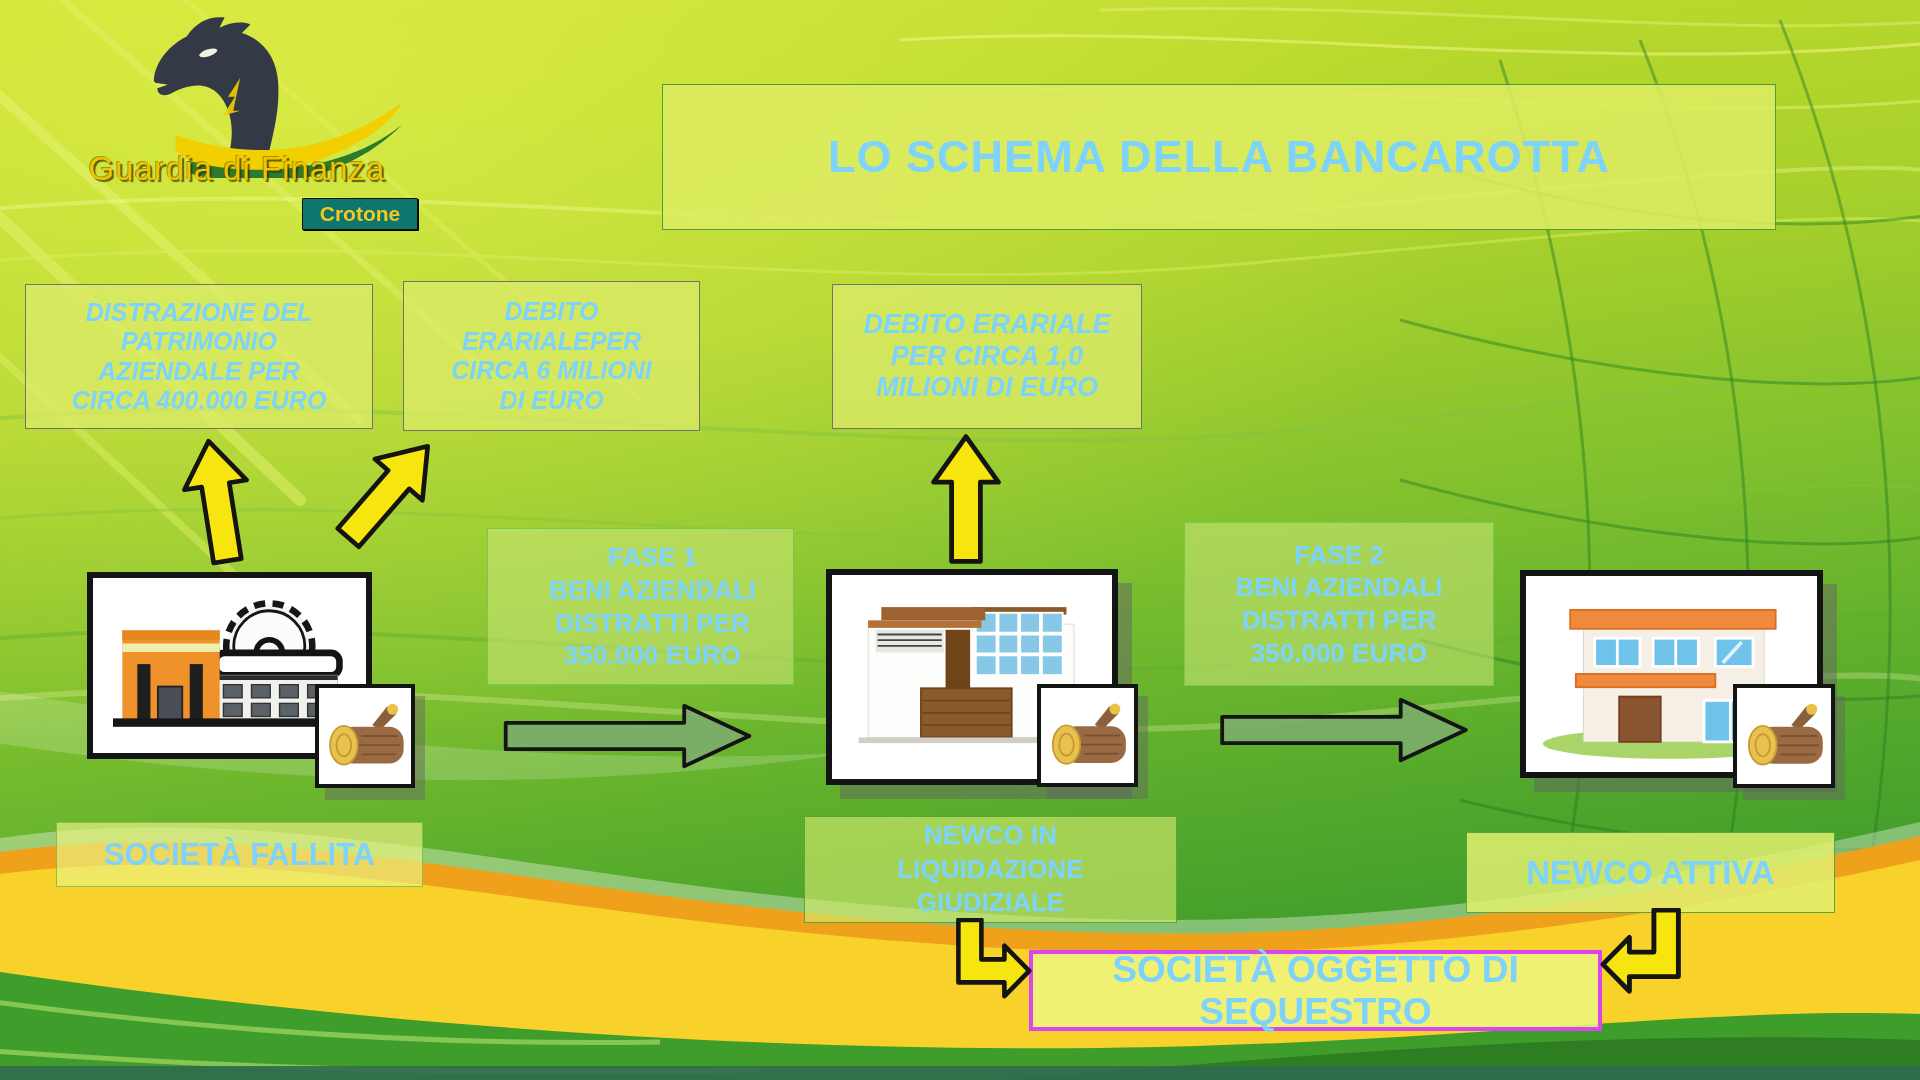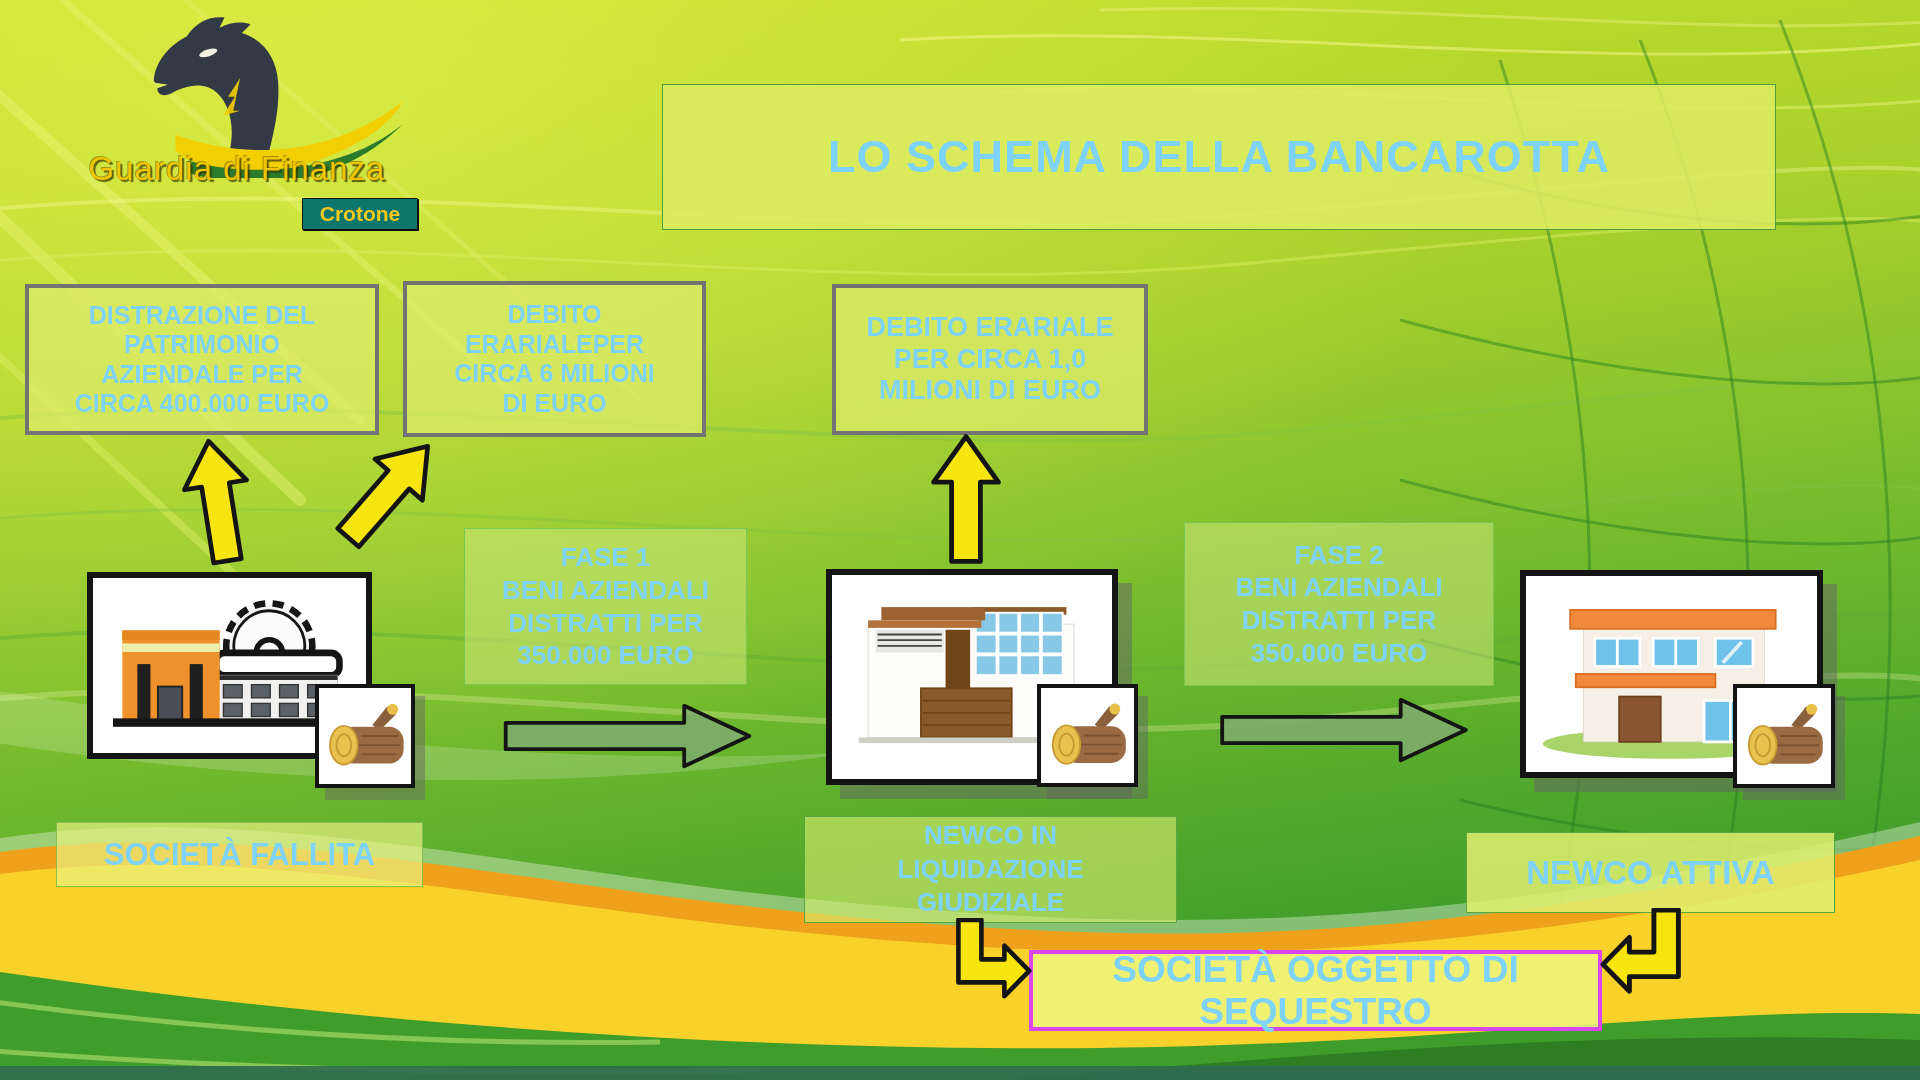--- a/index.html
+++ b/index.html
@@ -3,22 +3,22 @@
 <meta charset="utf-8">
 <style>
   html,body{margin:0;padding:0;background:#222;}
   .stage{position:relative;width:1920px;height:1080px;overflow:hidden;
          font-family:"Liberation Sans",sans-serif;color:#0d0d0d;}
   .bg{position:absolute;left:0;top:0;width:1920px;height:1080px;}
   .abs{position:absolute;}
   .panel{position:absolute;display:flex;align-items:center;justify-content:center;
          text-align:center;font-weight:bold;color:#7dd3fc;}
   .ml{white-space:pre-line;}
-  .callout{background:rgba(219,235,104,0.78);border:4px solid #737373;
-           font-size:25px;line-height:1.18;}
+  .callout{background:rgba(219,235,104,0.78);border:1px solid #737373;
+           font-size:25px;line-height:1.18;font-style:italic;}
   .fase{background:rgba(205,232,120,0.55);border:1px solid #7cc653;
         font-size:26px;line-height:1.26;}
   .entity{background:rgba(227,240,115,0.8);border:1px solid #5aa53e;}
   .title-box{left:662px;top:84px;width:1112px;height:144px;
              background:rgba(221,236,97,0.88);border:1px solid #4f9e3c;
              font-size:45px;letter-spacing:1px;}
   .imgbox{position:absolute;background:#ffffff;border:6px solid #141414;box-sizing:border-box;}
   .logbox{position:absolute;background:#ffffff;border:4px solid #141414;box-sizing:border-box;}
   .shadowR{box-shadow:14px 14px 0 rgba(100,100,100,0.5);}
   .shadowS{box-shadow:10px 12px 0 rgba(100,100,100,0.45);}
@@ -119,21 +119,21 @@
 AZIENDALE PER
 CIRCA 400.000 EURO</div>
   <div class="panel callout ml" style="left:403px;top:281px;width:295px;height:148px;">DEBITO
 ERARIALEPER
 CIRCA 6 MILIONI
 DI EURO</div>
   <div class="panel callout ml" style="left:832px;top:284px;width:308px;height:143px;font-size:27px;">DEBITO ERARIALE
 PER CIRCA 1,0
 MILIONI DI EURO</div>
 
-  <div class="panel fase ml" style="left:464px;top:528px;width:281px;height:155px;">FASE 1
+  <div class="panel fase ml" style="left:487px;top:528px;width:281px;height:155px;padding-left:24px;">FASE 1
 BENI AZIENDALI
 DISTRATTI PER
 350.000 EURO</div>
   <div class="panel fase ml" style="left:1184px;top:522px;width:308px;height:162px;">FASE 2
 BENI AZIENDALI
 DISTRATTI PER
 350.000 EURO</div>
 
   <svg class="abs" style="left:176px;top:437px;transform:rotate(-9deg);" width="84" height="128" viewBox="0 0 62 110">
     <path d="M31,3 L58,41 L43,41 L43,107 L19,107 L19,41 L4,41 Z" fill="#f6e50f" stroke="#141414" stroke-width="4" stroke-linejoin="round"></path>

